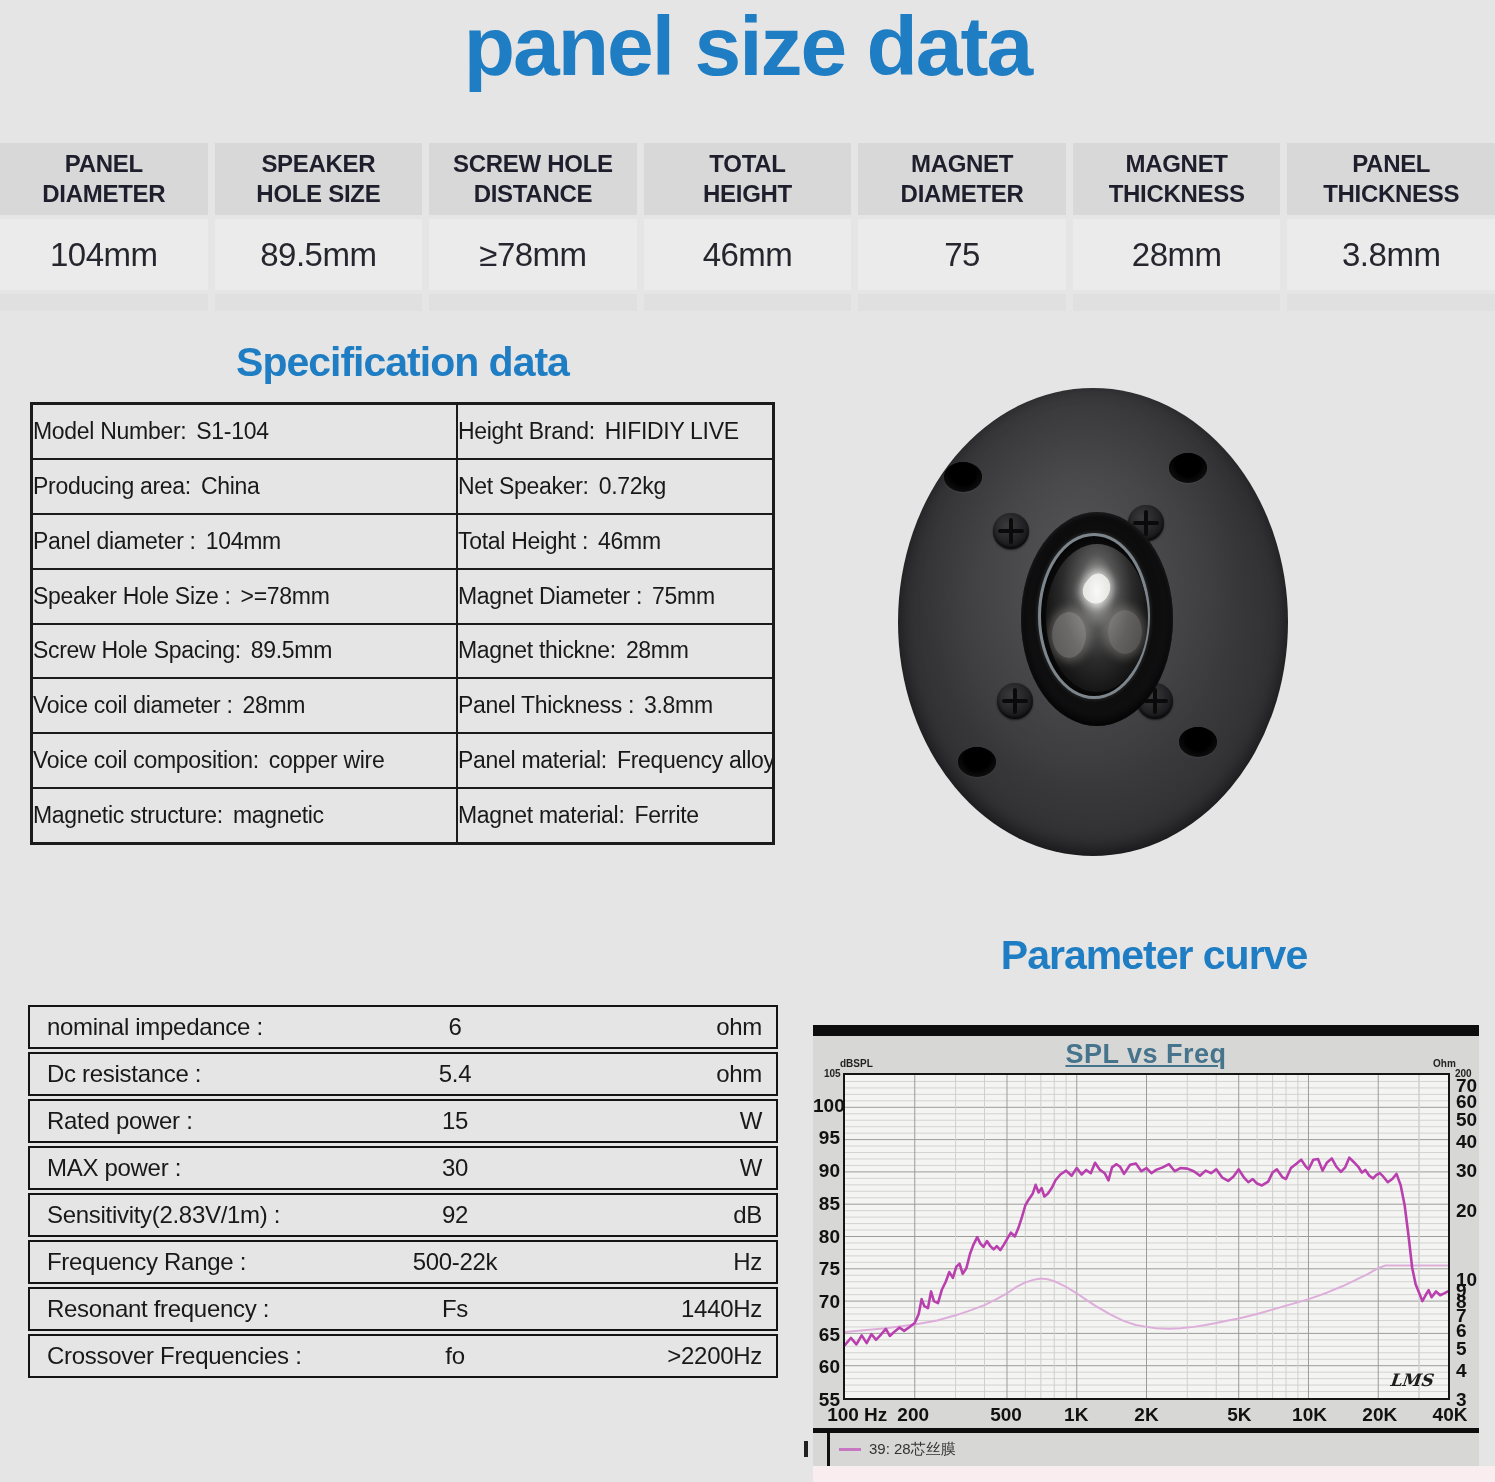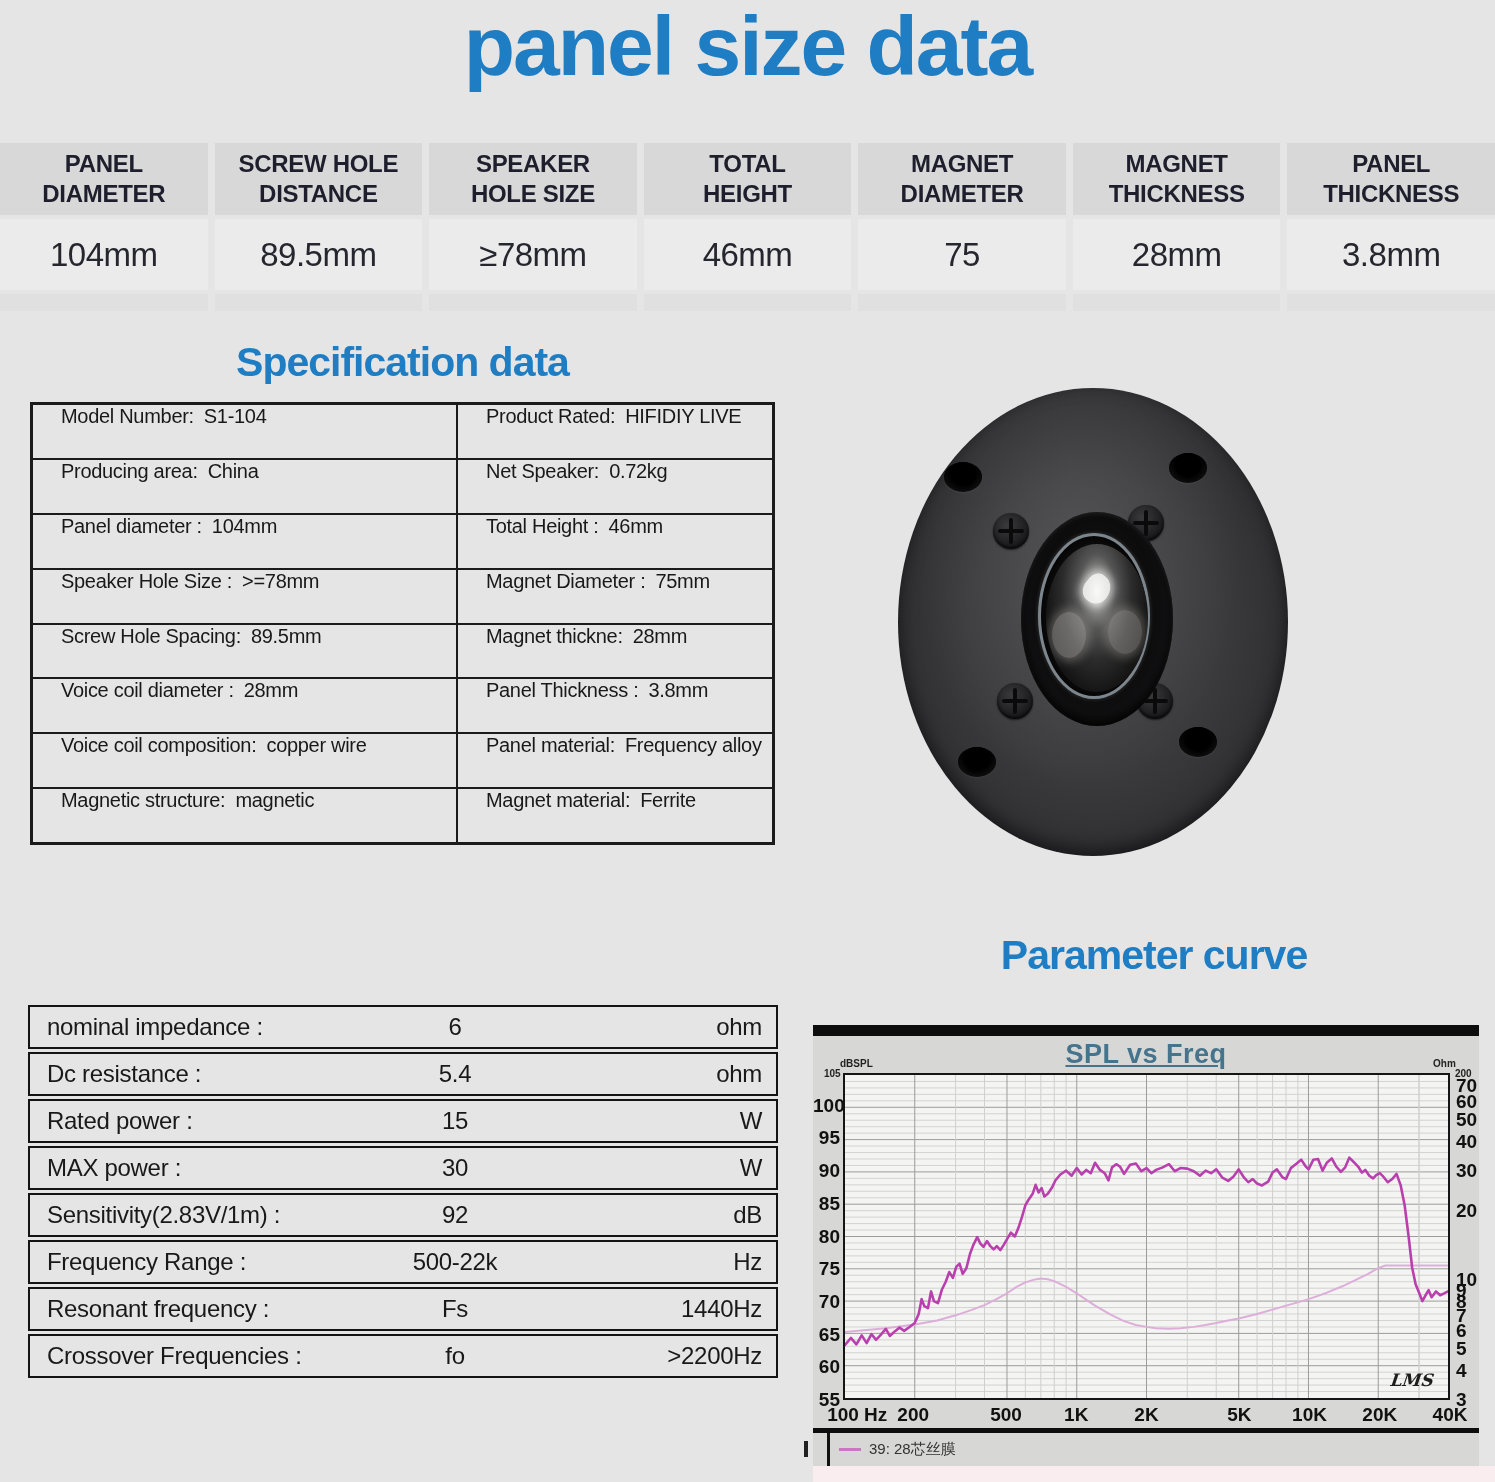--- a/index.html
+++ b/index.html
@@ -21,22 +21,22 @@
       column-gap:7px;row-gap:4px;}
   .sz-h{background:#d8d8d8;display:flex;flex-direction:column;align-items:center;justify-content:center;
       font-size:24px;font-weight:700;color:#1e1e2c;line-height:1.25;letter-spacing:-0.3px;text-align:center;}
   .sz-v{background:#ebebeb;display:flex;align-items:center;justify-content:center;
       font-size:33px;color:#26262e;letter-spacing:-0.5px;}
   .sz-s{background:#e0e0e0;}
 
   
   .spec-table{position:absolute;left:30px;top:402px;width:745px;height:443px;
       border:3px solid #1b1b1b;display:grid;grid-template-columns:425px 1fr;}
-  .spec-cell{border-bottom:2px solid #1b1b1b;display:flex;
-      padding-left:28px;font-size:20px;color:#191919;letter-spacing:-0.3px;white-space:nowrap;overflow:hidden;}
+  .spec-cell{border-bottom:2px solid #1b1b1b;display:flex;align-items:center;
+      padding-left:0;font-size:23px;color:#191919;letter-spacing:-0.3px;white-space:nowrap;overflow:hidden;}
   .spec-cell.last{border-bottom:none;}
   .spec-cell.left{border-right:2px solid #1b1b1b;}
   .spec-cell .v{margin-left:10px;}
 
   
   .speaker{position:absolute;left:898px;top:388px;width:390px;height:468px;}
   .sp-body{position:absolute;inset:0;border-radius:50%;
      background:
        radial-gradient(ellipse at 46% 34%, rgba(255,255,255,.10), rgba(255,255,255,0) 55%),
        radial-gradient(ellipse at 50% 50%, #454548 0%, #3b3a3d 45%, #2f2e31 72%, #252427 92%, #1e1d20 100%);
@@ -111,26 +111,26 @@
 <div class="page" data-name="page">
 
   <div class="page-title" data-name="page-title" style="color: rgb(31, 125, 195);">panel size data</div>
 
   <div class="size-table" id="sizeTable" data-name="panel-size-table">
       <div class="sz-h" data-name="size-header-cell">
         <span data-name="size-header-line">PANEL</span>
         <span data-name="size-header-line">DIAMETER</span>
       </div>
       <div class="sz-h" data-name="size-header-cell">
+        <span data-name="size-header-line">SPEAKER</span>
+        <span data-name="size-header-line">HOLE SIZE</span>
+      </div>
+      <div class="sz-h" data-name="size-header-cell">
         <span data-name="size-header-line">SCREW HOLE</span>
         <span data-name="size-header-line">DISTANCE</span>
-      </div>
-      <div class="sz-h" data-name="size-header-cell">
-        <span data-name="size-header-line">SPEAKER</span>
-        <span data-name="size-header-line">HOLE SIZE</span>
       </div>
       <div class="sz-h" data-name="size-header-cell">
         <span data-name="size-header-line">TOTAL</span>
         <span data-name="size-header-line">HEIGHT</span>
       </div>
       <div class="sz-h" data-name="size-header-cell">
         <span data-name="size-header-line">MAGNET</span>
         <span data-name="size-header-line">DIAMETER</span>
       </div>
       <div class="sz-h" data-name="size-header-cell">
@@ -157,21 +157,21 @@
       <div class="sz-s" data-name="size-bottom-strip-cell"></div>
     </div>
 
   <div class="sec-title spec-title" data-name="specification-title" style="color: rgb(31, 125, 195);">Specification data</div>
   <div class="spec-table" id="specTable" data-name="specification-table">
       <div class="spec-cell left" data-name="spec-cell">
         <span class="k" data-name="spec-label">Model Number:</span>
         <span class="v" data-name="spec-value">S1-104</span>
       </div>
       <div class="spec-cell right" data-name="spec-cell">
-        <span class="k" data-name="spec-label">Product Rated:</span>
+        <span class="k" data-name="spec-label">Height Brand:</span>
         <span class="v" data-name="spec-value">HIFIDIY LIVE</span>
       </div>
       <div class="spec-cell left" data-name="spec-cell">
         <span class="k" data-name="spec-label">Producing area:</span>
         <span class="v" data-name="spec-value">China</span>
       </div>
       <div class="spec-cell right" data-name="spec-cell">
         <span class="k" data-name="spec-label">Net Speaker:</span>
         <span class="v" data-name="spec-value">0.72kg</span>
       </div>

